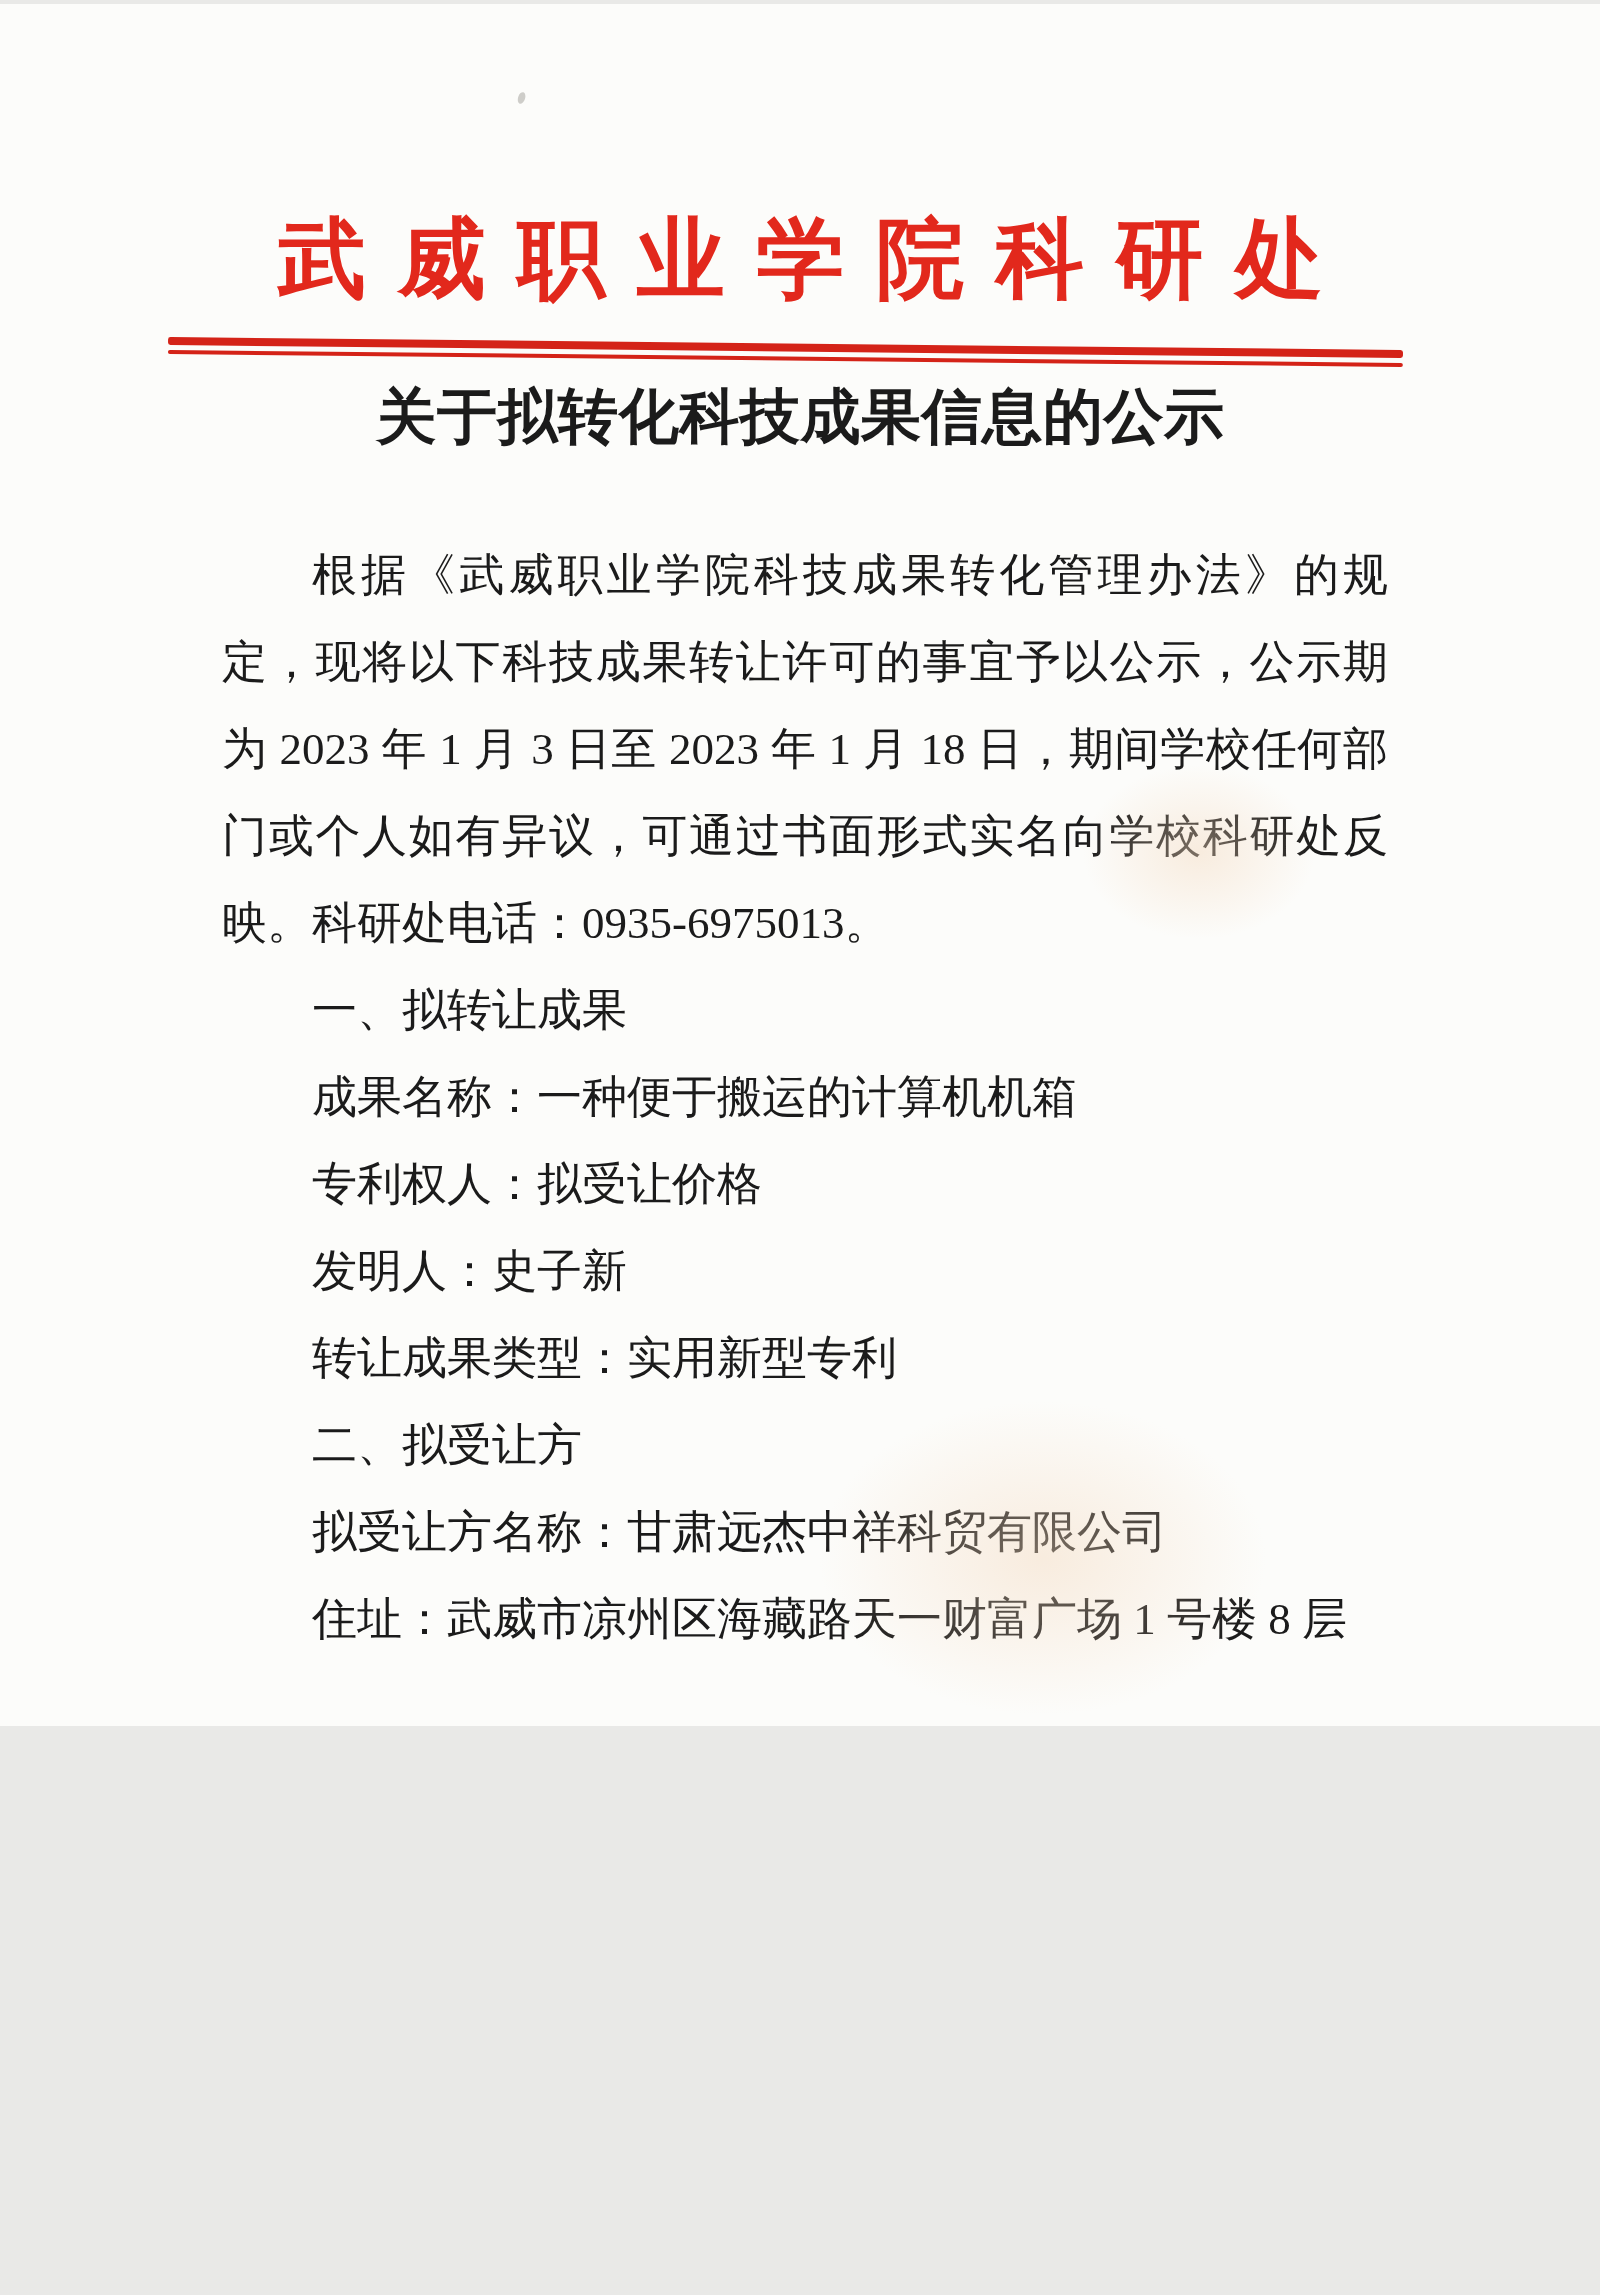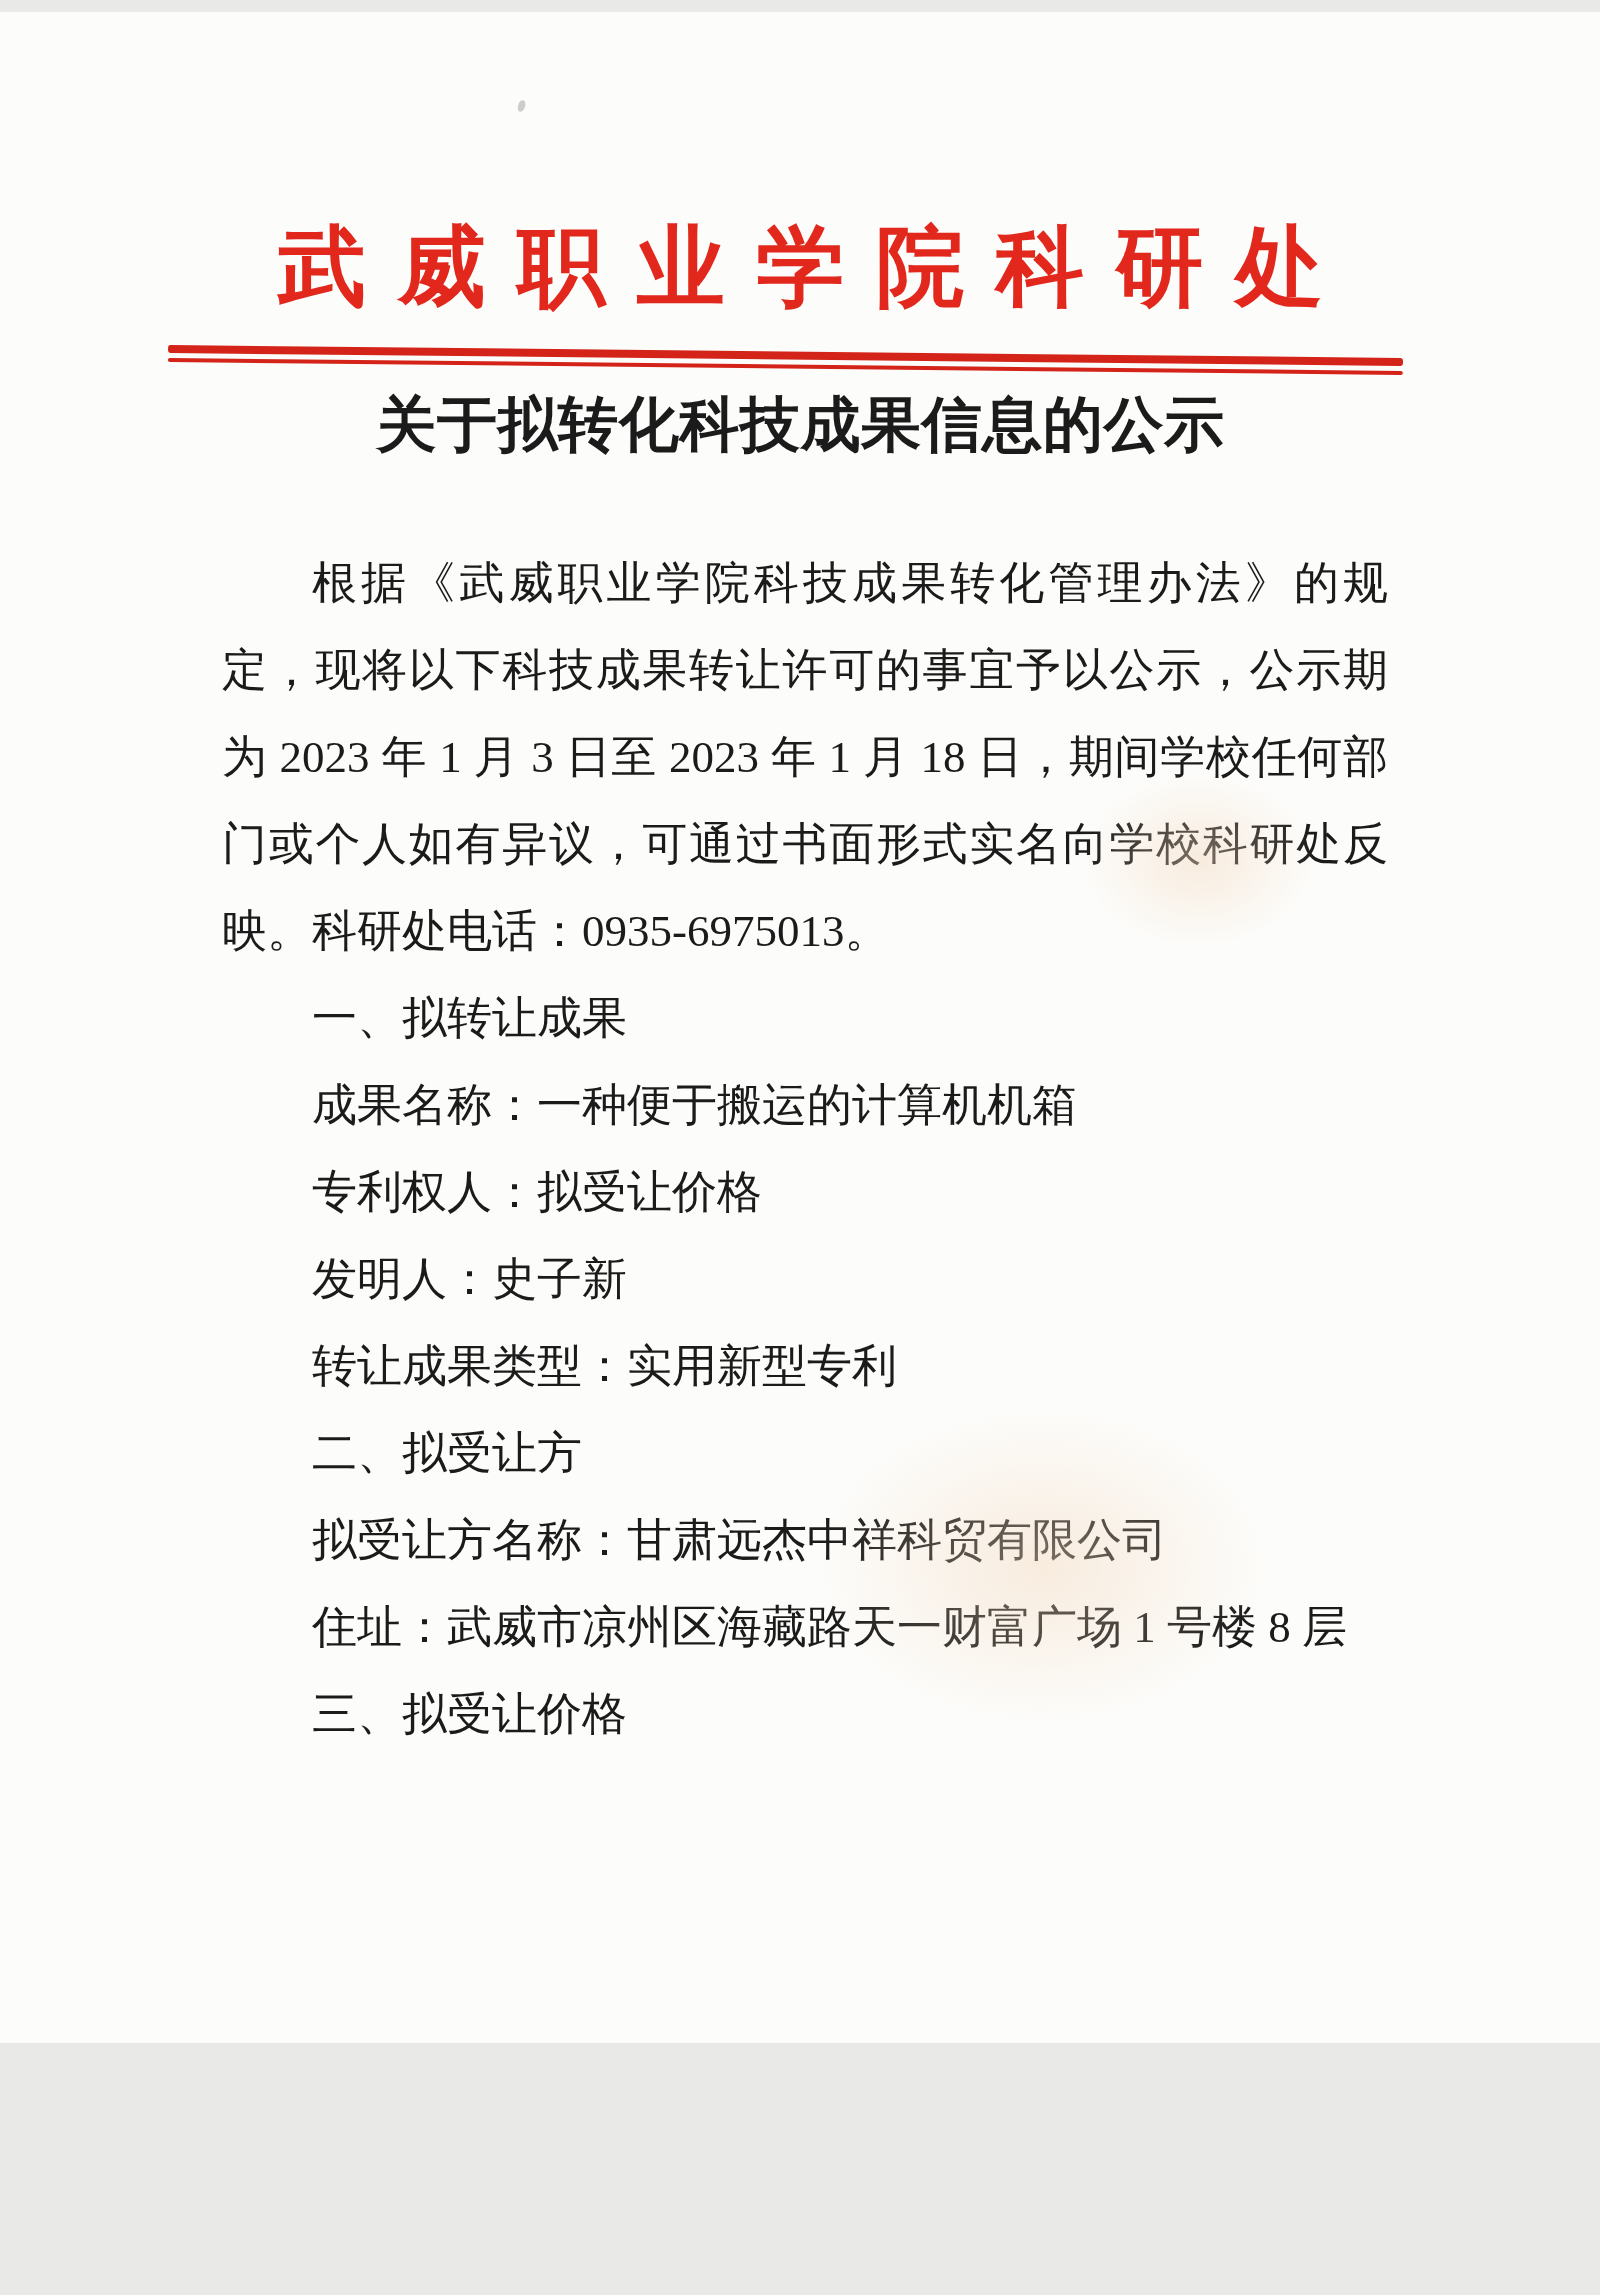--- a/index.html
+++ b/index.html
@@ -1,21 +1,21 @@
 <!DOCTYPE html>
 <html style="--header-red: #e2281c; --rule-red: #d42318; --ink: #1b1b1b; --paper: #fcfcfa;font-size:13.2px"><head>
 <meta charset="utf-8">
 <title>Scanned Notice</title>
 <style>
   html, body { margin: 0; padding: 0; background: #e9e9e7; }
   .page {
     position: relative;
     width: 1601px;
-    height: 2031px;
-    margin: 12px auto;
+    height: 1722px;
+    margin: 4px auto;
     background: var(--paper, #fcfcfa);
     overflow: hidden;
     font-family: "Liberation Serif", "DejaVu Serif", serif;
     color: var(--ink, #1b1b1b);
   }
 
   
   .letterhead {
     position: absolute;
     top: 208px;
@@ -118,21 +118,20 @@
   <div class="body-text">
     <p class="intro">根据《武威职业学院科技成果转化管理办法》的规定，现将以下科技成果转让许可的事宜予以公示，公示期为 2023 年 1 月 3 日至 2023 年 1 月 18 日，期间学校任何部门或个人如有异议，可通过书面形式实名向学校科研处反映。科研处电话：0935-6975013。</p>
     <p class="line">一、拟转让成果</p>
     <p class="line">成果名称：一种便于搬运的计算机机箱</p>
     <p class="line">专利权人：拟受让价格</p>
     <p class="line">发明人：史子新</p>
     <p class="line">转让成果类型：实用新型专利</p>
     <p class="line">二、拟受让方</p>
     <p class="line">拟受让方名称：甘肃远杰中祥科贸有限公司</p>
     <p class="line">住址：武威市凉州区海藏路天一财富广场 1 号楼 8 层</p>
-    <p class="line">三、拟受让价格</p>
   </div>
 
   <div class="rule-bottom">
     <div class="rule thin"></div>
     <div class="rule thick"></div>
   </div>
 
   <div class="speck"></div>
   <div class="smudge smudge-a"></div>
   <div class="smudge smudge-b"></div>

